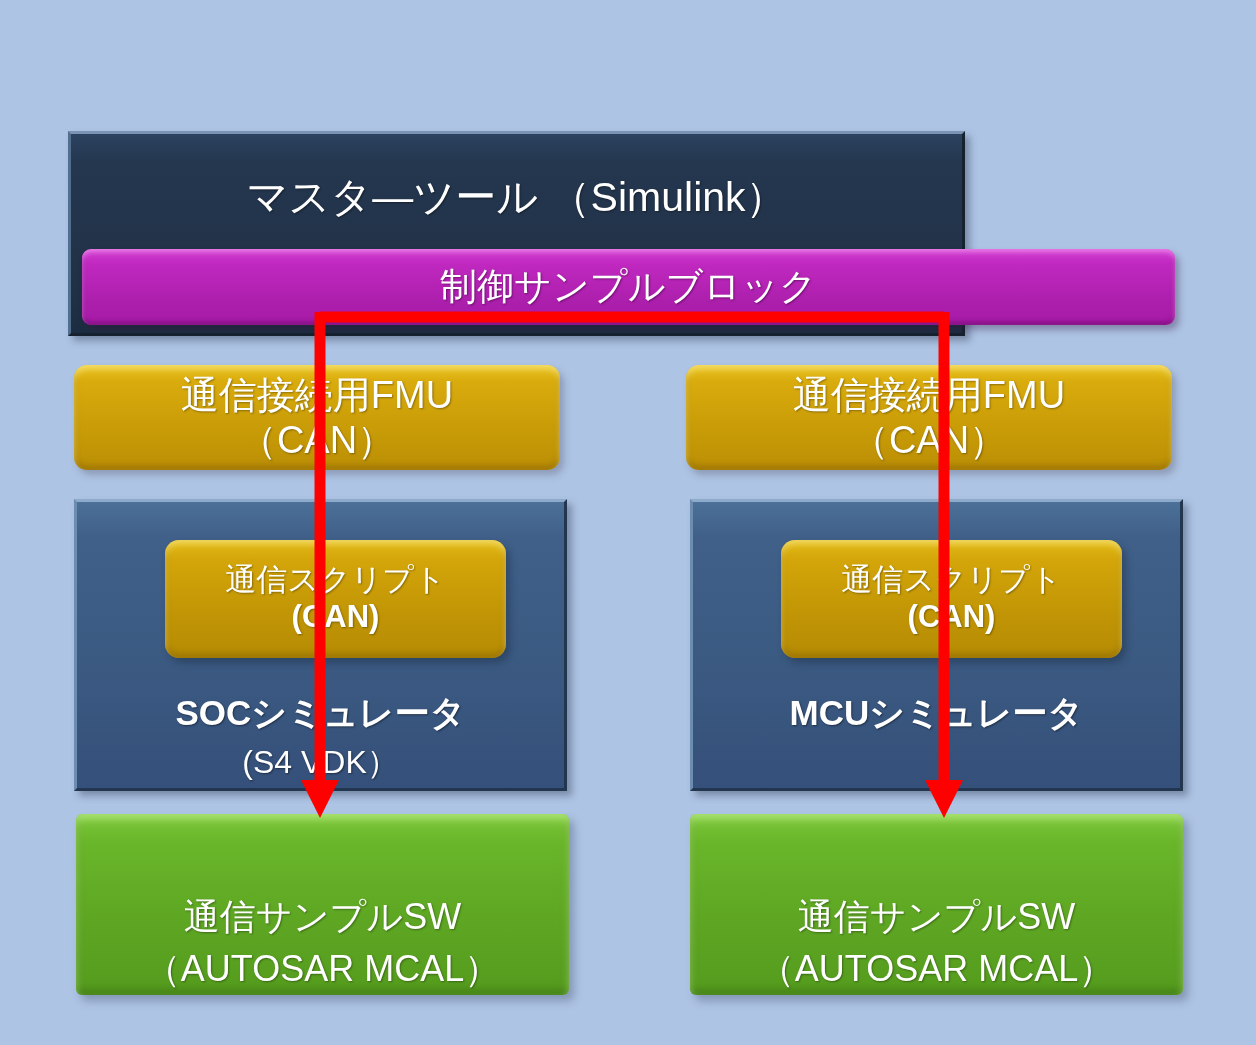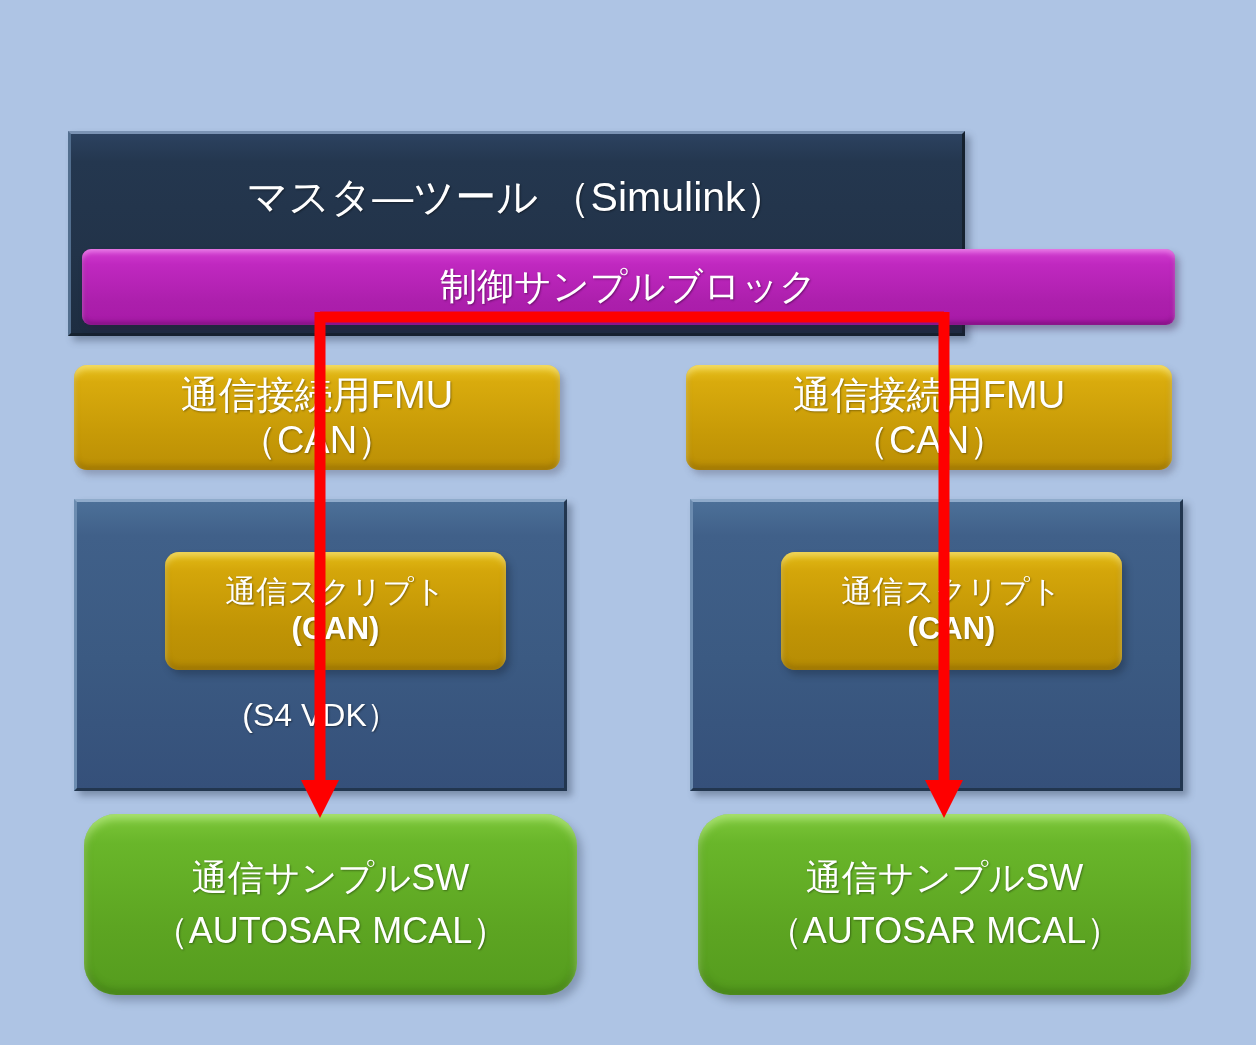--- a/index.html
+++ b/index.html
@@ -163,40 +163,38 @@
     width: 341px;
     height: 118px;
     border-radius: 14px;
     background: linear-gradient(180deg, #e3bc17 0%, #d4a60a 16%, #c09405 65%, #b68c04 100%);
     box-shadow: inset 0 4px 6px rgba(255,243,160,0.55),
                 inset 0 -4px 6px rgba(110,75,0,0.4),
                 4px 5px 7px rgba(25,40,60,0.4);
     display: flex;
     align-items: center;
     justify-content: center;
-    margin-top: 12px;
   }
   .script-box .boxtext { font-size: 31px; }
   .script-box .line2 { font-weight: bold; }
 
   
   .sw-box {
     position: absolute;
     top: 814px;
     width: 493px;
     height: 181px;
-    border-radius: 32px;
+    border-radius: 6px;
     background: linear-gradient(180deg, #7dc73a 0%, #69b62a 16%, #5da522 62%, #559c1e 100%);
     box-shadow: inset 0 5px 8px rgba(215,255,170,0.55),
                 inset 0 -5px 8px rgba(40,85,10,0.4),
                 5px 6px 8px rgba(70,85,110,0.4);
     display: flex;
-    align-items: center;
-    justify-content: center;
-    margin-left: 8px;
+    align-items: flex-end;
+    justify-content: center;
   }
   .sw-left  { left: 76px; }
   .sw-right { left: 690px; }
   .sw-box .boxtext { font-size: 36px; line-height: 1.45; }
 
   
   .connector {
     position: absolute;
     left: 0;
     top: 0;
@@ -235,32 +233,34 @@
   </div>
 
   <div class="sim-box sim-left">
     <div class="script-box">
       <div class="boxtext">
         <span class="line1">通信スクリプト</span>
         <span class="line2">(CAN)</span>
       </div>
     </div>
     <div class="sim-name">
+      <span class="line1">SOCシミュレータ</span>
       <span class="line2">(S4 VDK）</span>
     </div>
   </div>
 
   <div class="sim-box sim-right">
     <div class="script-box">
       <div class="boxtext">
         <span class="line1">通信スクリプト</span>
         <span class="line2">(CAN)</span>
       </div>
     </div>
     <div class="sim-name">
+      <span class="line1">MCUシミュレータ</span>
     </div>
   </div>
 
   <div class="sw-box sw-left">
     <div class="boxtext">
       <span class="line1">通信サンプルSW</span>
       <span class="line2">（AUTOSAR MCAL）</span>
     </div>
   </div>
 

